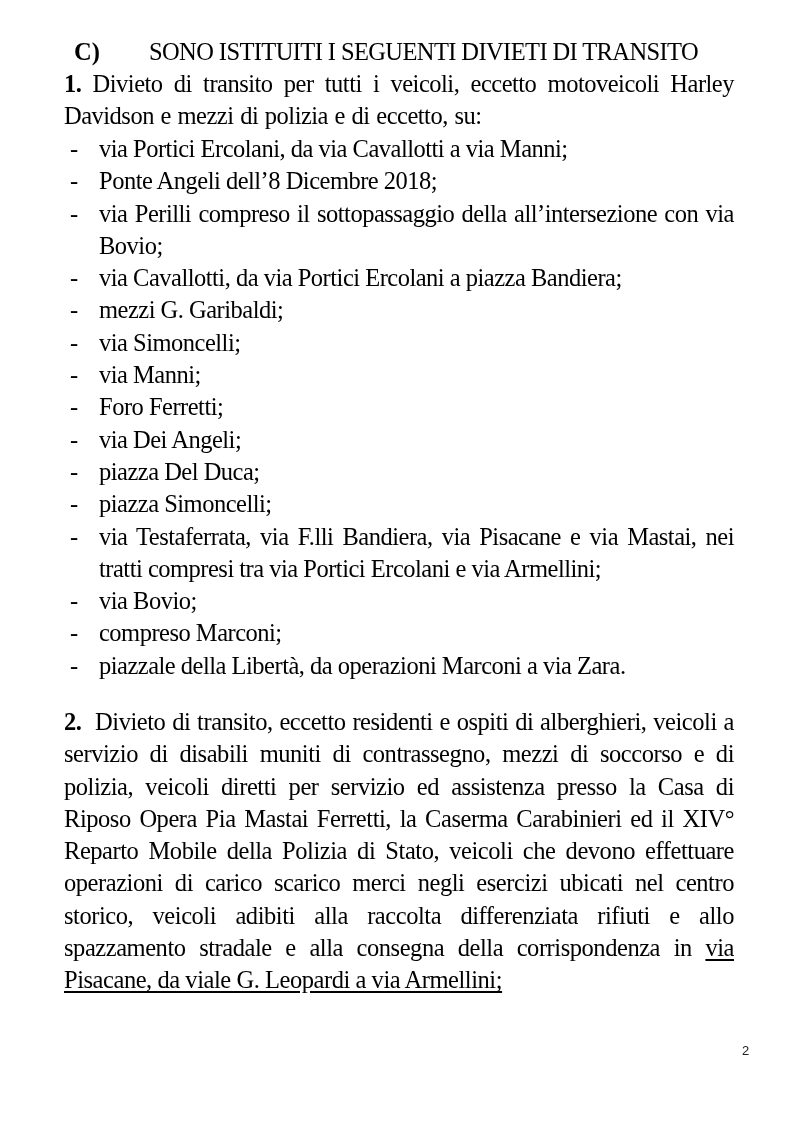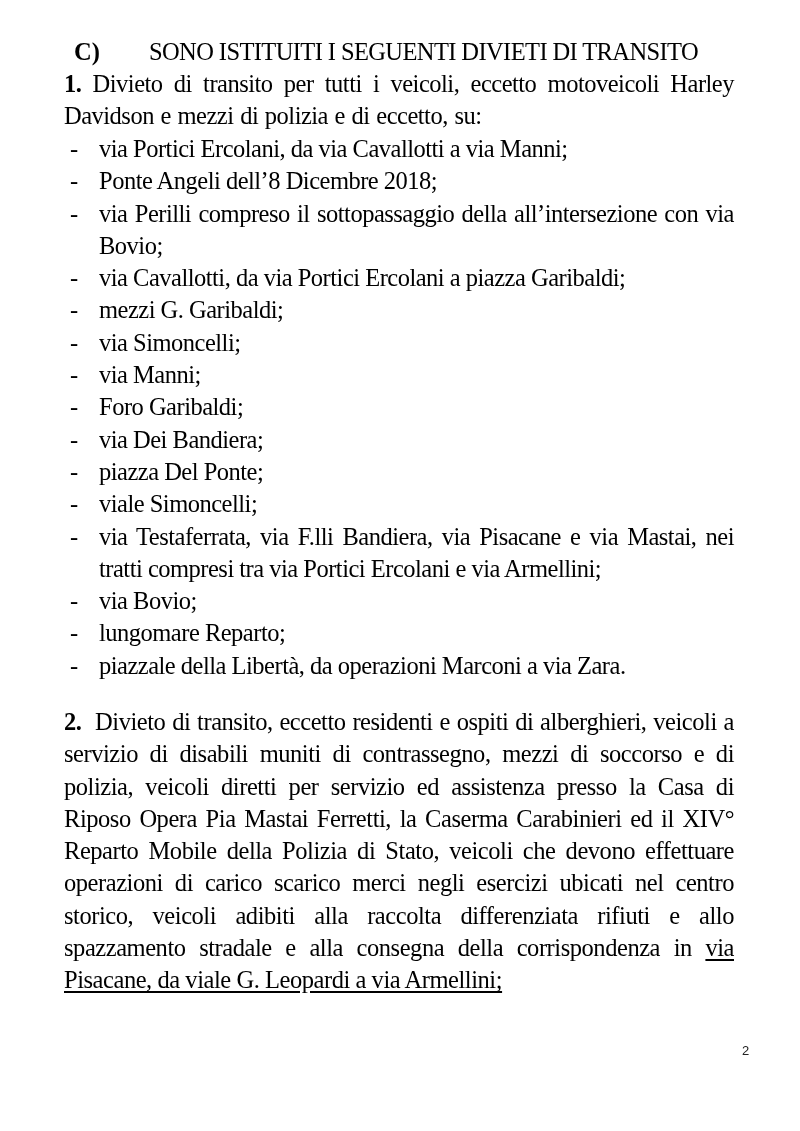--- a/index.html
+++ b/index.html
@@ -116,34 +116,34 @@
     <span>Davidson e mezzi di polizia e di eccetto, su:</span>
   </div>
 
   <ul class="list">
     <li><span class="dash">-</span><span class="text">via Portici Ercolani, da via Cavallotti a via Manni;</span></li>
     <li><span class="dash">-</span><span class="text">Ponte Angeli dell’8 Dicembre 2018;</span></li>
     <li class="justify">
         <span class="dash">-</span>
         <span class="text">via Perilli compreso il sottopassaggio della all’intersezione con via Bovio;</span>
       </li>
-    <li><span class="dash">-</span><span class="text">via Cavallotti, da via Portici Ercolani a piazza Garibaldi;</span></li>
+    <li><span class="dash">-</span><span class="text">via Cavallotti, da via Portici Ercolani a piazza Bandiera;</span></li>
     <li><span class="dash">-</span><span class="text">mezzi G. Garibaldi;</span></li>
     <li><span class="dash">-</span><span class="text">via Simoncelli;</span></li>
     <li><span class="dash">-</span><span class="text">via Manni;</span></li>
-    <li><span class="dash">-</span><span class="text">Foro Garibaldi;</span></li>
-    <li><span class="dash">-</span><span class="text">via Dei Bandiera;</span></li>
-    <li><span class="dash">-</span><span class="text">piazza Del Ponte;</span></li>
-    <li><span class="dash">-</span><span class="text">viale Simoncelli;</span></li>
+    <li><span class="dash">-</span><span class="text">Foro Ferretti;</span></li>
+    <li><span class="dash">-</span><span class="text">via Dei Angeli;</span></li>
+    <li><span class="dash">-</span><span class="text">piazza Del Duca;</span></li>
+    <li><span class="dash">-</span><span class="text">piazza Simoncelli;</span></li>
     <li class="justify">
         <span class="dash">-</span>
         <span class="text">via Testaferrata, via F.lli Bandiera, via Pisacane e via Mastai, nei tratti compresi tra via Portici Ercolani e via Armellini;</span>
       </li>
     <li><span class="dash">-</span><span class="text">via Bovio;</span></li>
-    <li><span class="dash">-</span><span class="text">lungomare Reparto;</span></li>
+    <li><span class="dash">-</span><span class="text">compreso Marconi;</span></li>
     <li><span class="dash">-</span><span class="text">piazzale della Libertà, da operazioni Marconi a via Zara.</span></li>
   </ul>
 
   <div class="para p2">
     <span class="num">2.</span>&nbsp; <span>Divieto di transito, eccetto residenti e ospiti di alberghieri, veicoli a servizio di disabili muniti di contrassegno, mezzi di soccorso e di polizia, veicoli diretti per servizio ed assistenza presso la Casa di Riposo Opera Pia Mastai Ferretti, la Caserma Carabinieri ed il XIV° Reparto Mobile della Polizia di Stato, veicoli che devono effettuare operazioni di carico scarico merci negli esercizi ubicati nel centro storico, veicoli adibiti alla raccolta differenziata rifiuti e allo spazzamento stradale e alla consegna della corrispondenza in</span> <span class="u">via Pisacane, da viale G. Leopardi a via Armellini;</span>
   </div>
 
   <div class="page-number">2</div>
 
 </div>

